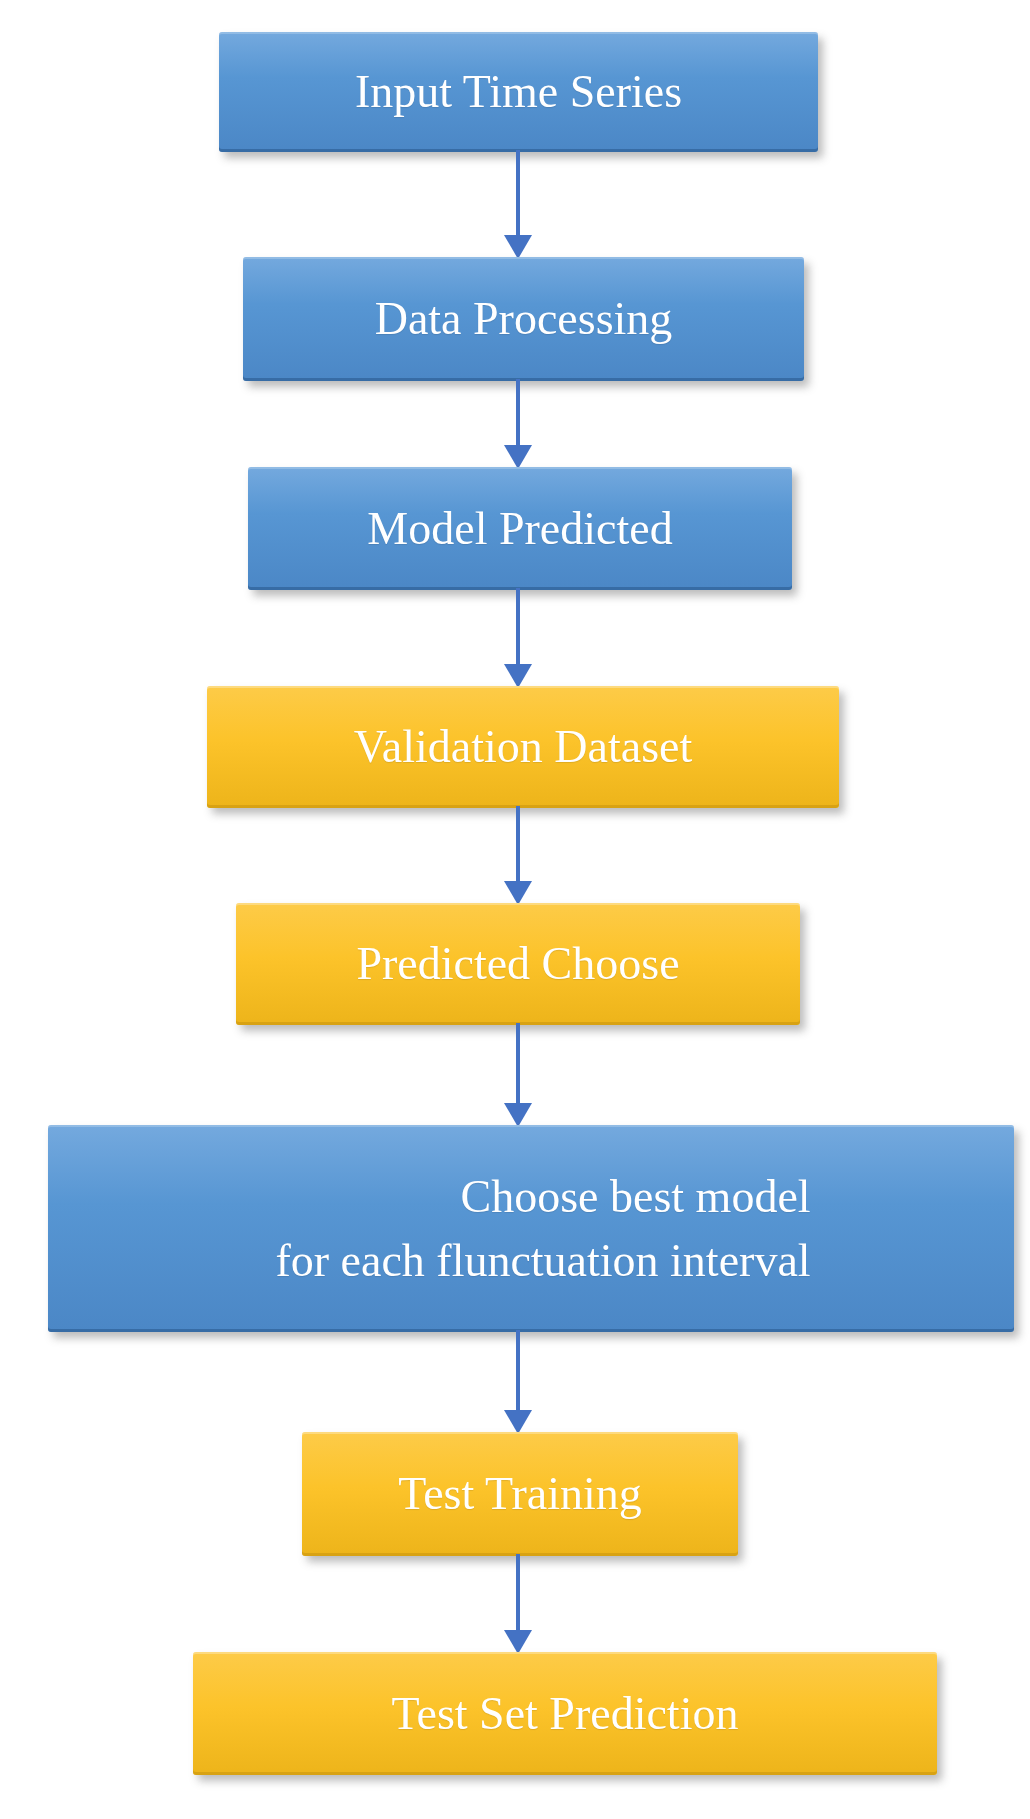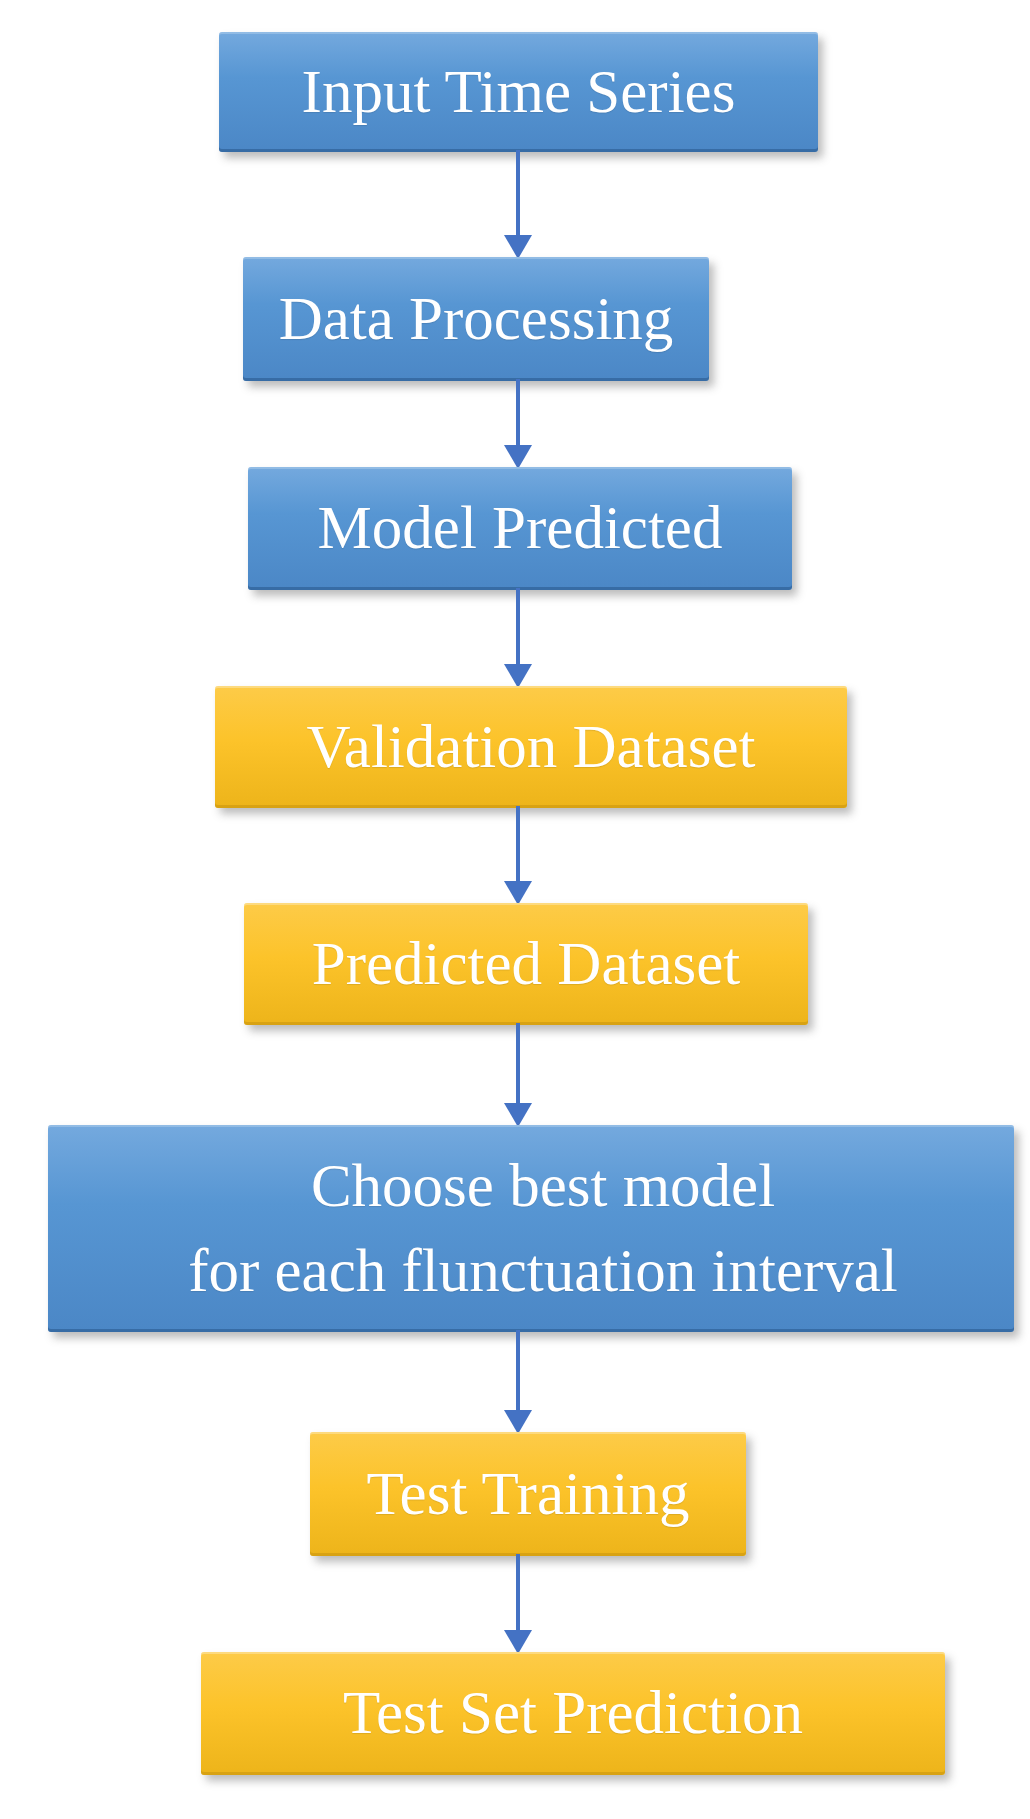--- a/index.html
+++ b/index.html
@@ -12,38 +12,38 @@
   }
   .node{
     position:absolute;
     display:flex;align-items:center;justify-content:center;
     border-radius:3px;
     box-shadow:5px 6px 9px rgba(90,90,90,0.40);
     text-align:center;
   }
   .node .node-label{
     color:#ffffff;
-    font-size:61px;
+    font-size:46px;
     line-height:1.38;
     white-space:pre-line;
     letter-spacing:0px;
     text-shadow:0 1px 1px rgba(0,0,0,0.10);
+    text-align:right;
   }
   .node.blue{
     background:linear-gradient(180deg,var(--blue-top,#74a9de) 0%,#5796d3 38%,var(--blue-bot,#4b87c6) 100%);
     box-shadow:5px 6px 9px rgba(90,90,90,0.40), inset 0 -3px 0 rgba(30,75,125,0.45), inset 0 2px 0 rgba(255,255,255,0.22);
   }
   .node.yellow{
     background:linear-gradient(180deg,var(--yellow-top,#fdcb48) 0%,#fcc32a 45%,var(--yellow-bot,#edb41a) 100%);
     box-shadow:5px 6px 9px rgba(90,90,90,0.40), inset 0 -3px 0 rgba(190,140,10,0.45), inset 0 2px 0 rgba(255,255,255,0.30);
-    margin-left:8px;
   }
   
   .n1{left:219px;top:32px;width:599px;height:120px;}
-  .n2{left:243px;top:257px;width:466px;height:124px;}
+  .n2{left:243px;top:257px;width:561px;height:124px;}
   .n3{left:248px;top:467px;width:544px;height:123px;}
   .n4{left:207px;top:686px;width:632px;height:122px;}
   .n5{left:236px;top:903px;width:564px;height:122px;}
   .n6{left:48px;top:1125px;width:942px;height:207px;padding-left:24px;}
   .n7{left:302px;top:1432px;width:436px;height:124px;}
   .n8{left:193px;top:1652px;width:744px;height:123px;}
 
   
   .arrow{position:absolute;width:28px;}
   .arrow .stem{
@@ -99,21 +99,21 @@
   <div class="node n4 yellow">
     <span class="node-label">Validation Dataset</span>
   </div>
 
   <div class="arrow a4">
     <div class="stem"></div>
     <div class="head"></div>
   </div>
 
   <div class="node n5 yellow">
-    <span class="node-label">Predicted Dataset</span>
+    <span class="node-label">Predicted Choose</span>
   </div>
 
   <div class="arrow a5">
     <div class="stem"></div>
     <div class="head"></div>
   </div>
 
   <div class="node n6 blue">
     <span class="node-label">Choose best model
 for each flunctuation interval</span>

